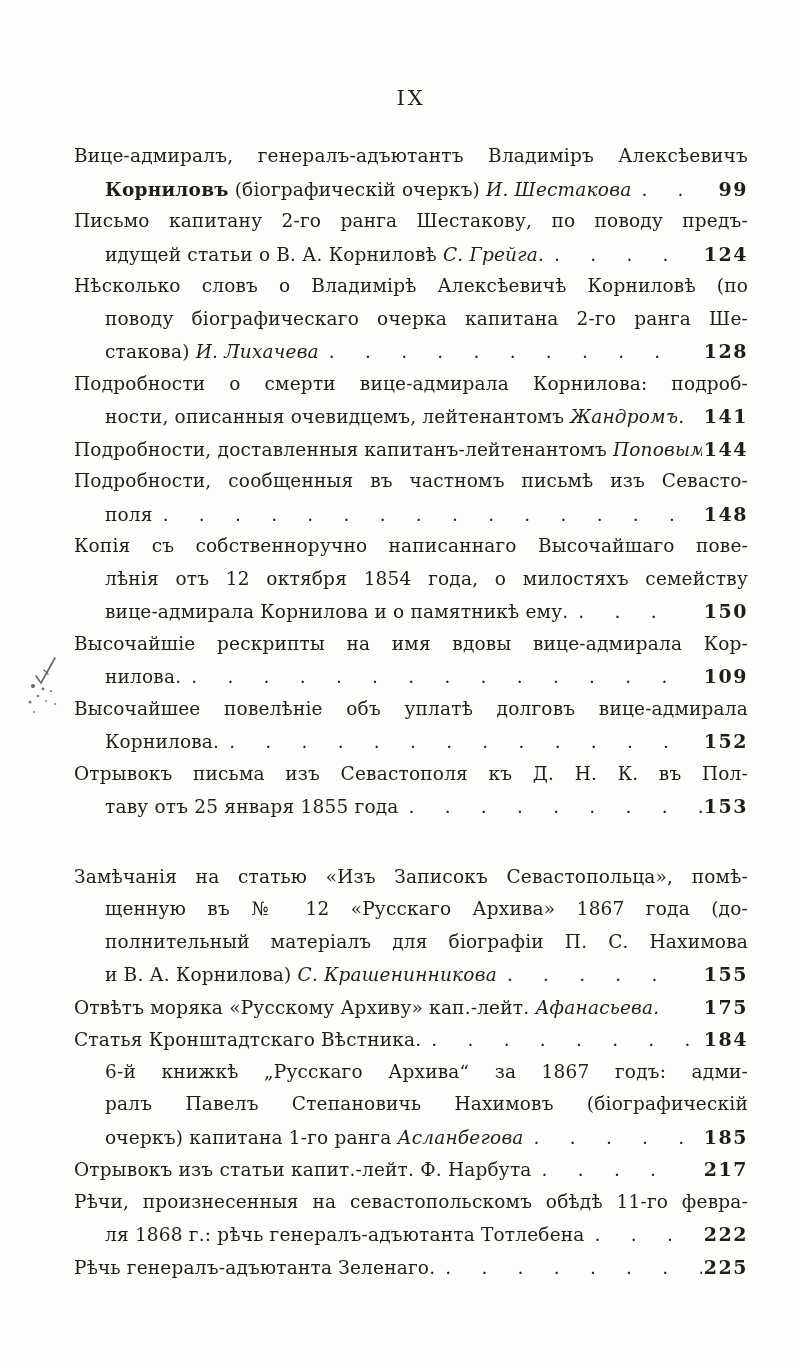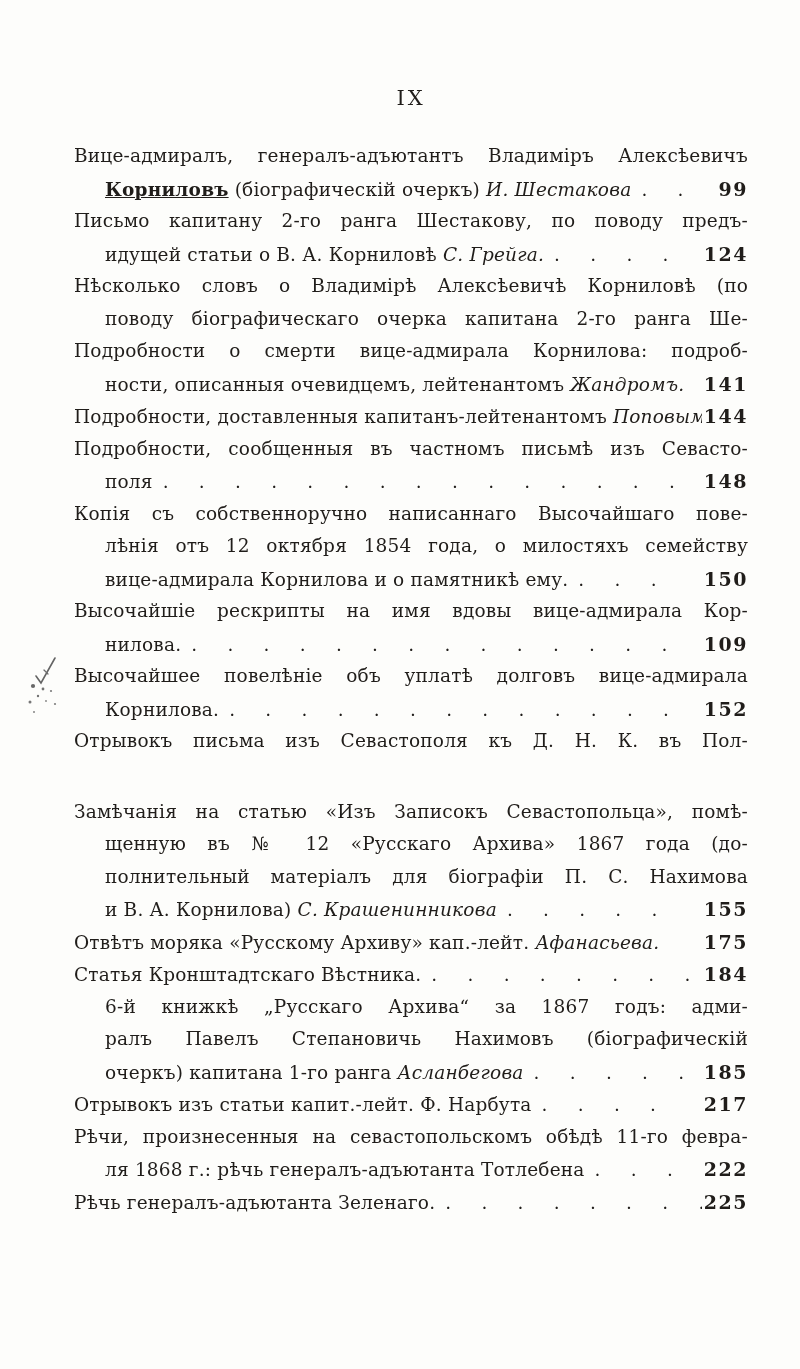--- a/index.html
+++ b/index.html
@@ -44,21 +44,21 @@
   .row:not(.full) .txt { white-space: nowrap; overflow: hidden; }
   .pg {
     flex: 0 0 auto;
     min-width: 46px;
     text-align: right;
     font-weight: 700;
     font-size: 19px;
     letter-spacing: 1.5px;
   }
   .it { font-style: italic; }
-  .b  { font-weight: 700; text-decoration: underline; }
+  .b  { font-weight: 700; }
   .dots { word-spacing: 24px; padding-left: 10px; }
   .smudge {
     position: absolute;
     left: 24px; top: 646px;
     width: 58px; height: 74px;
     opacity: 0.85;
   }
 </style>
 </head>
 <body>
@@ -72,20 +72,24 @@
         <span class="txt"><span class="b">Корниловъ</span><span> (біографическій очеркъ) </span><span class="it">И. Шестакова</span><span class="dots">. .</span></span>
         <span class="pg">99</span>
       </div>
       <div class="row full"><span class="txt"><span>Письмо капитану 2-го ранга Шестакову, по поводу предъ-</span></span></div>
       <div class="row ind">
         <span class="txt"><span>идущей статьи о В. А. Корниловѣ </span><span class="it">С. Грейга.</span><span class="dots">. . . .</span></span>
         <span class="pg">124</span>
       </div>
       <div class="row full"><span class="txt"><span>Нѣсколько словъ о Владимірѣ Алексѣевичѣ Корниловѣ (по</span></span></div>
       <div class="row ind full"><span class="txt"><span>поводу біографическаго очерка капитана 2-го ранга Ше-</span></span></div>
+      <div class="row ind">
+        <span class="txt"><span>стакова) </span><span class="it">И. Лихачева</span><span class="dots">. . . . . . . . . .</span></span>
+        <span class="pg">128</span>
+      </div>
       <div class="row full"><span class="txt"><span>Подробности о смерти вице-адмирала Корнилова: подроб-</span></span></div>
       <div class="row ind">
         <span class="txt"><span>ности, описанныя очевидцемъ, лейтенантомъ </span><span class="it">Жандромъ.</span></span>
         <span class="pg">141</span>
       </div>
       <div class="row">
         <span class="txt"><span>Подробности, доставленныя капитанъ-лейтенантомъ </span><span class="it">Поповымъ.</span></span>
         <span class="pg">144</span>
       </div>
       <div class="row full"><span class="txt"><span>Подробности, сообщенныя въ частномъ письмѣ изъ Севасто-</span></span></div>
@@ -103,20 +107,24 @@
       <div class="row ind">
         <span class="txt"><span>нилова.</span><span class="dots">. . . . . . . . . . . . . .</span></span>
         <span class="pg">109</span>
       </div>
       <div class="row full"><span class="txt"><span>Высочайшее повелѣніе объ уплатѣ долговъ вице-адмирала</span></span></div>
       <div class="row ind">
         <span class="txt"><span>Корнилова.</span><span class="dots">. . . . . . . . . . . . .</span></span>
         <span class="pg">152</span>
       </div>
       <div class="row full"><span class="txt"><span>Отрывокъ письма изъ Севастополя къ Д. Н. К. въ Пол-</span></span></div>
+      <div class="row ind">
+        <span class="txt"><span>таву отъ 25 января 1855 года</span><span class="dots">. . . . . . . . .</span></span>
+        <span class="pg">153</span>
+      </div>
       <div class="row full gap"><span class="txt"><span>Замѣчанія на статью «Изъ Записокъ Севастопольца», помѣ-</span></span></div>
       <div class="row ind full"><span class="txt"><span>щенную въ № 12 «Русскаго Архива» 1867 года (до-</span></span></div>
       <div class="row ind full"><span class="txt"><span>полнительный матеріалъ для біографіи П. С. Нахимова</span></span></div>
       <div class="row ind">
         <span class="txt"><span>и В. А. Корнилова) </span><span class="it">С. Крашенинникова</span><span class="dots">. . . . .</span></span>
         <span class="pg">155</span>
       </div>
       <div class="row">
         <span class="txt"><span>Отвѣтъ моряка «Русскому Архиву» кап.-лейт. </span><span class="it">Афанасьева.</span></span>
         <span class="pg">175</span>

